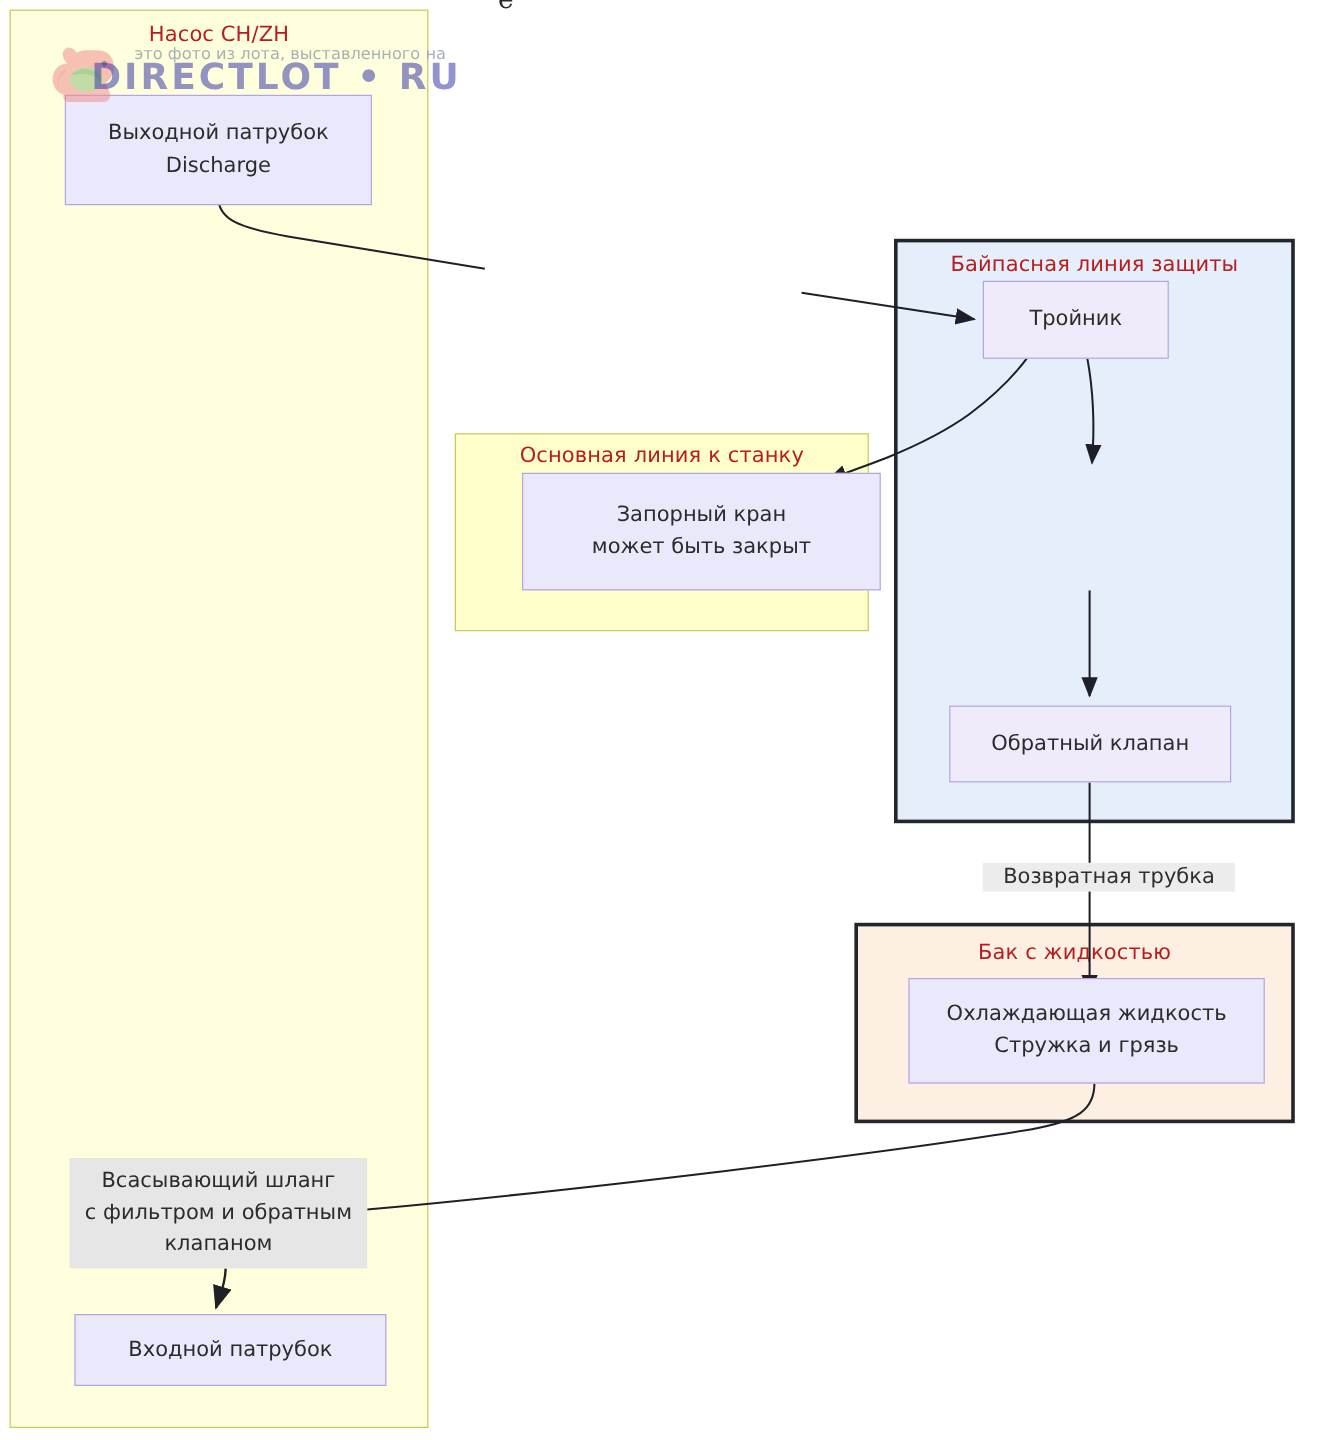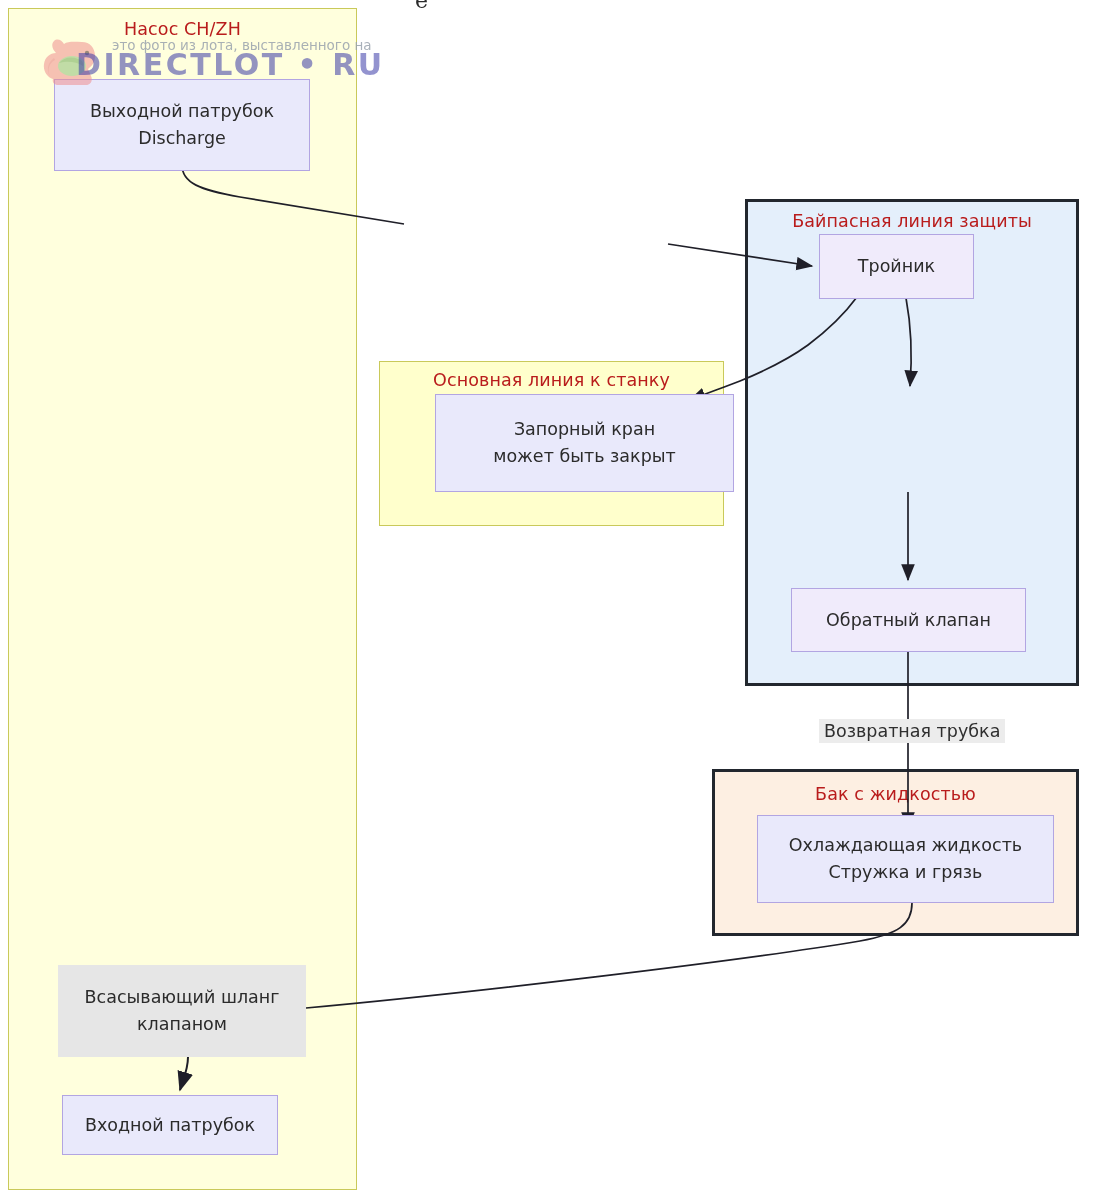--- a/index.html
+++ b/index.html
@@ -30,21 +30,21 @@
   .node.lilac{background:#f0ebfb;align-items:center;}
   .node.grayish{background:#e6e6e6;border:none;color:#2b2b2b;}
   .node .ln{display:block;white-space:nowrap;}
 
   .node.big{font-size:20.5px;align-items:flex-start;
             padding:8px 0 8px 16px;text-align:left;}
   .node.big .ln{text-align:left;}
 
   
   .edge-label{position:absolute;background:#ececec;color:#2f2f2f;
-              font-size:17.5px;padding:2px 5px;white-space:nowrap;}
+              font-size:17.5px;padding:2px 17px;white-space:nowrap;}
 
   
   .wm{position:absolute;pointer-events:none;}
   .wm-line{position:absolute;white-space:nowrap;font-size:13.5px;
            color:#9aa3ae;opacity:.85;}
   .wm-brand{position:absolute;white-space:nowrap;font-size:30px;
             font-weight:bold;letter-spacing:2.5px;color:#3b3ba8;opacity:.55;}
   .wm-brand .ru{color:#3b3ba8;}
   .wm-squirrel{position:absolute;opacity:.55;}
   .wm-topglyph{position:absolute;font-size:22px;color:#2b2b2b;
@@ -116,24 +116,25 @@
     <span class="ln">Обратный клапан</span>
   </div>
 
   <div class="node" style="left:757px;top:815px;width:297px;height:88px;text-align:center;">
     <span class="ln">Охлаждающая жидкость</span>
     <span class="ln">Стружка и грязь</span>
   </div>
 
   <div class="node grayish" style="left:58px;top:965px;width:248px;height:92px;">
     <span class="ln">Всасывающий шланг</span>
+    <span class="ln">с фильтром и обратным</span>
     <span class="ln">клапаном</span>
   </div>
 
-  <div class="node" style="left:62px;top:1095px;width:216px;height:60px;">
+  <div class="node" style="left:62px;top:1095px;width:260px;height:60px;">
     <span class="ln">Входной патрубок</span>
   </div>
 
   <div class="edge-label" style="left:819px;top:719px;">
     <span>Возвратная трубка</span>
   </div>
 
   <div class="wm" style="left:0;top:0;width:400px;height:110px;">
 
     <svg class="wm-squirrel" style="left:38px;top:36px;" width="64" height="56" viewBox="0 0 64 56">

